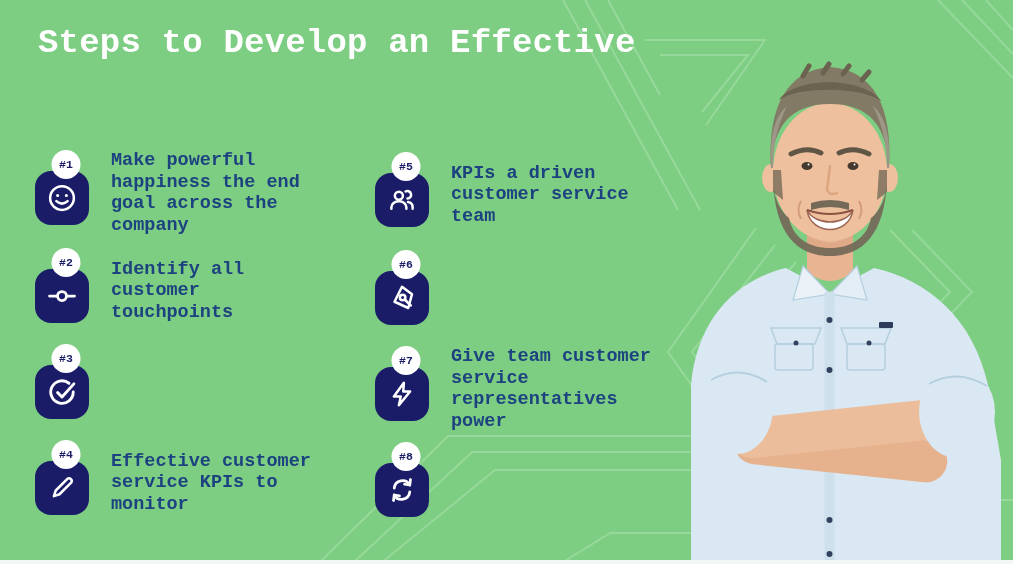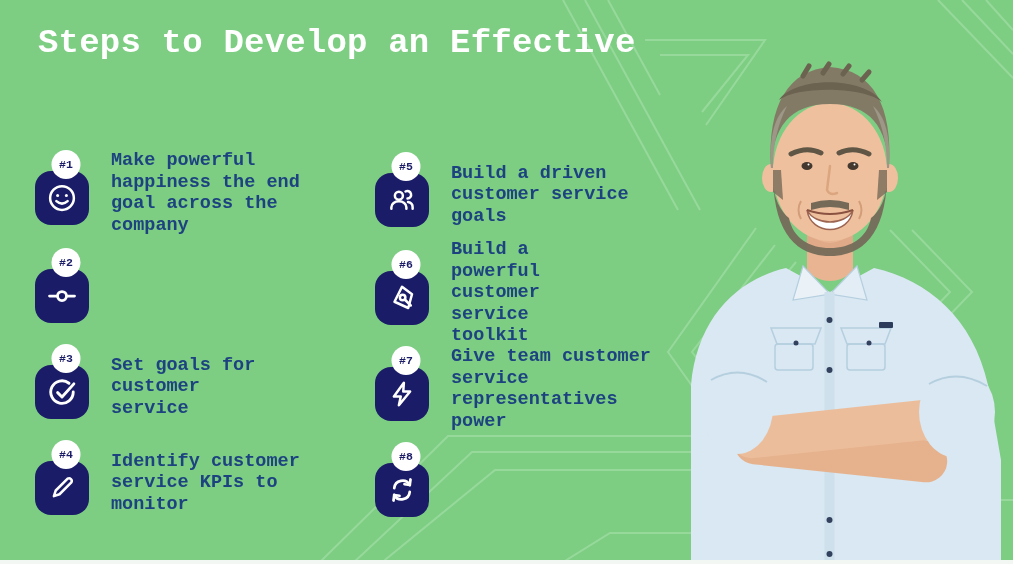--- a/index.html
+++ b/index.html
@@ -160,74 +160,73 @@
     <div class="icon-stack">
       <div class="icon-box">
         <svg width="30" height="30" viewBox="0 0 24 24" stroke="#fff" fill="none" stroke-width="2.2" stroke-linecap="round">
           <line x1="2" y1="12" x2="8" y2="12"></line>
           <circle cx="12" cy="12" r="3.6"></circle>
           <line x1="16" y1="12" x2="22" y2="12"></line>
         </svg>
       </div>
       <div class="badge">#2</div>
     </div>
+    <div class="step-text" style="width:205px">Identify all customer touchpoints</div>
   </div>
 
   <div class="step" style="left:35px;top:344px">
     <div class="icon-stack">
       <div class="icon-box">
         <svg width="30" height="30" viewBox="0 0 24 24" stroke="#fff" fill="none" stroke-width="2.3" stroke-linecap="round" stroke-linejoin="round">
           <path d="M21,12 a9,9 0 1 1 -3.4,-7"></path>
           <path d="M8.5,12.5 L12,16 L21.5,5.5"></path>
         </svg>
       </div>
       <div class="badge">#3</div>
     </div>
-    <div class="step-text" style="width:155px">Set goals for customer service</div>
   </div>
 
   <div class="step" style="left:35px;top:440px">
     <div class="icon-stack">
       <div class="icon-box">
         <svg width="30" height="30" viewBox="0 0 24 24" stroke="#fff" fill="none" stroke-width="2" stroke-linecap="round" stroke-linejoin="round">
           <path d="M5.5,18.5 L7,14 L16.5,4.5 a2.2,2.2 0 0 1 3,3 L10,17 Z"></path>
         </svg>
       </div>
       <div class="badge">#4</div>
     </div>
-    <div class="step-text" style="width:218px">Identify customer service KPIs to monitor</div>
+    <div class="step-text" style="width:218px">Effective customer service KPIs to monitor</div>
   </div>
 
   <div class="step" style="left:375px;top:152px">
     <div class="icon-stack">
       <div class="icon-box">
         <svg width="30" height="30" viewBox="0 0 24 24" stroke="#fff" fill="none" stroke-width="2" stroke-linecap="round" stroke-linejoin="round">
           <circle cx="9.5" cy="8.5" r="3.2"></circle>
           <path d="M3.5,19 v-1.2 a6,4.8 0 0 1 12,0 V19"></path>
           <path d="M14.8,5.2 a3,3 0 1 1 1.6,5.6"></path>
           <path d="M16.8,13.6 a4.6,4.2 0 0 1 3.7,4.2 V19"></path>
         </svg>
       </div>
       <div class="badge">#5</div>
     </div>
-    <div class="step-text" style="width:205px">Build a driven customer service goals</div>
+    <div class="step-text" style="width:205px">KPIs a driven customer service team</div>
   </div>
 
   <div class="step" style="left:375px;top:250px">
     <div class="icon-stack">
       <div class="icon-box">
         <svg width="30" height="30" viewBox="0 0 24 24" stroke="#fff" fill="none" stroke-width="2" stroke-linecap="round" stroke-linejoin="round">
           <path d="M12,3 L20,9 L17,20 L6,15 Z"></path>
           <circle cx="12.5" cy="11.5" r="2.2"></circle>
           <path d="M14.2,13.2 L19,18"></path>
         </svg>
       </div>
       <div class="badge">#6</div>
     </div>
-    <div class="step-text" style="width:162px">Build a powerful customer service toolkit</div>
   </div>
 
   <div class="step" style="left:375px;top:346px">
     <div class="icon-stack">
       <div class="icon-box">
         <svg width="30" height="30" viewBox="0 0 24 24" stroke="#fff" fill="none" stroke-width="2" stroke-linecap="round" stroke-linejoin="round">
           <path d="M13.5,3 L5.5,14 H11 L9.5,21 L18.5,10 H13 Z"></path>
         </svg>
       </div>
       <div class="badge">#7</div>

